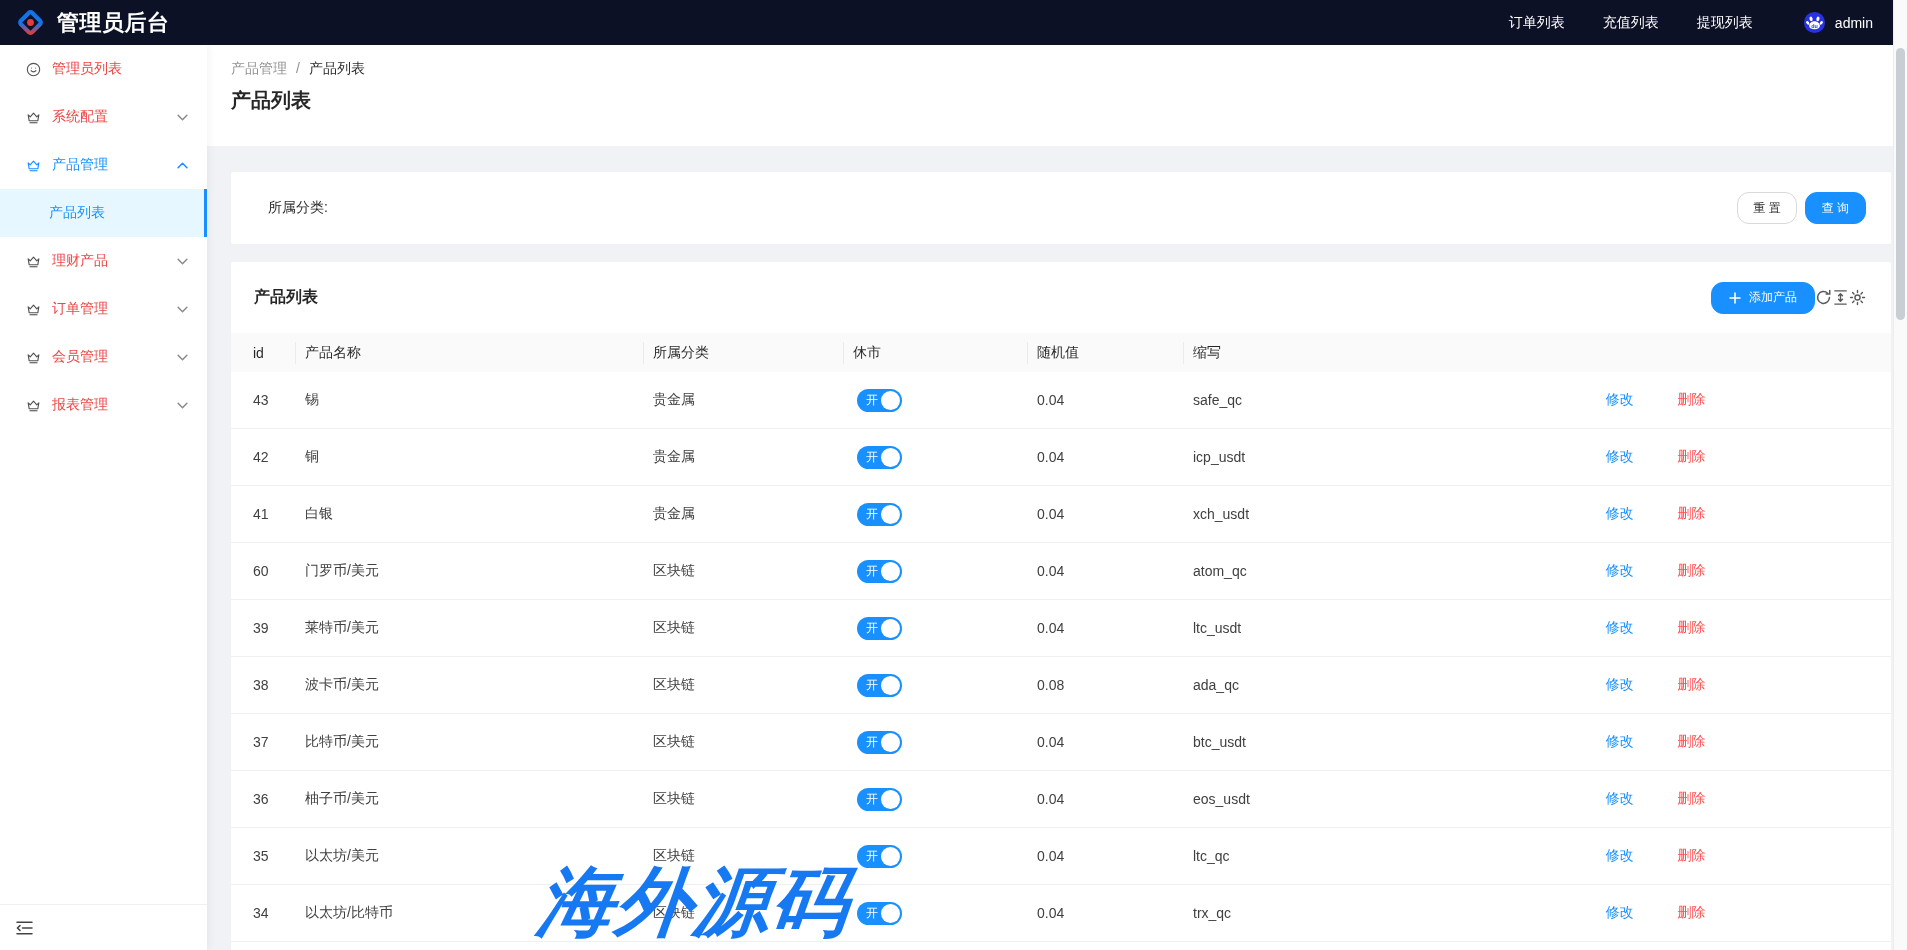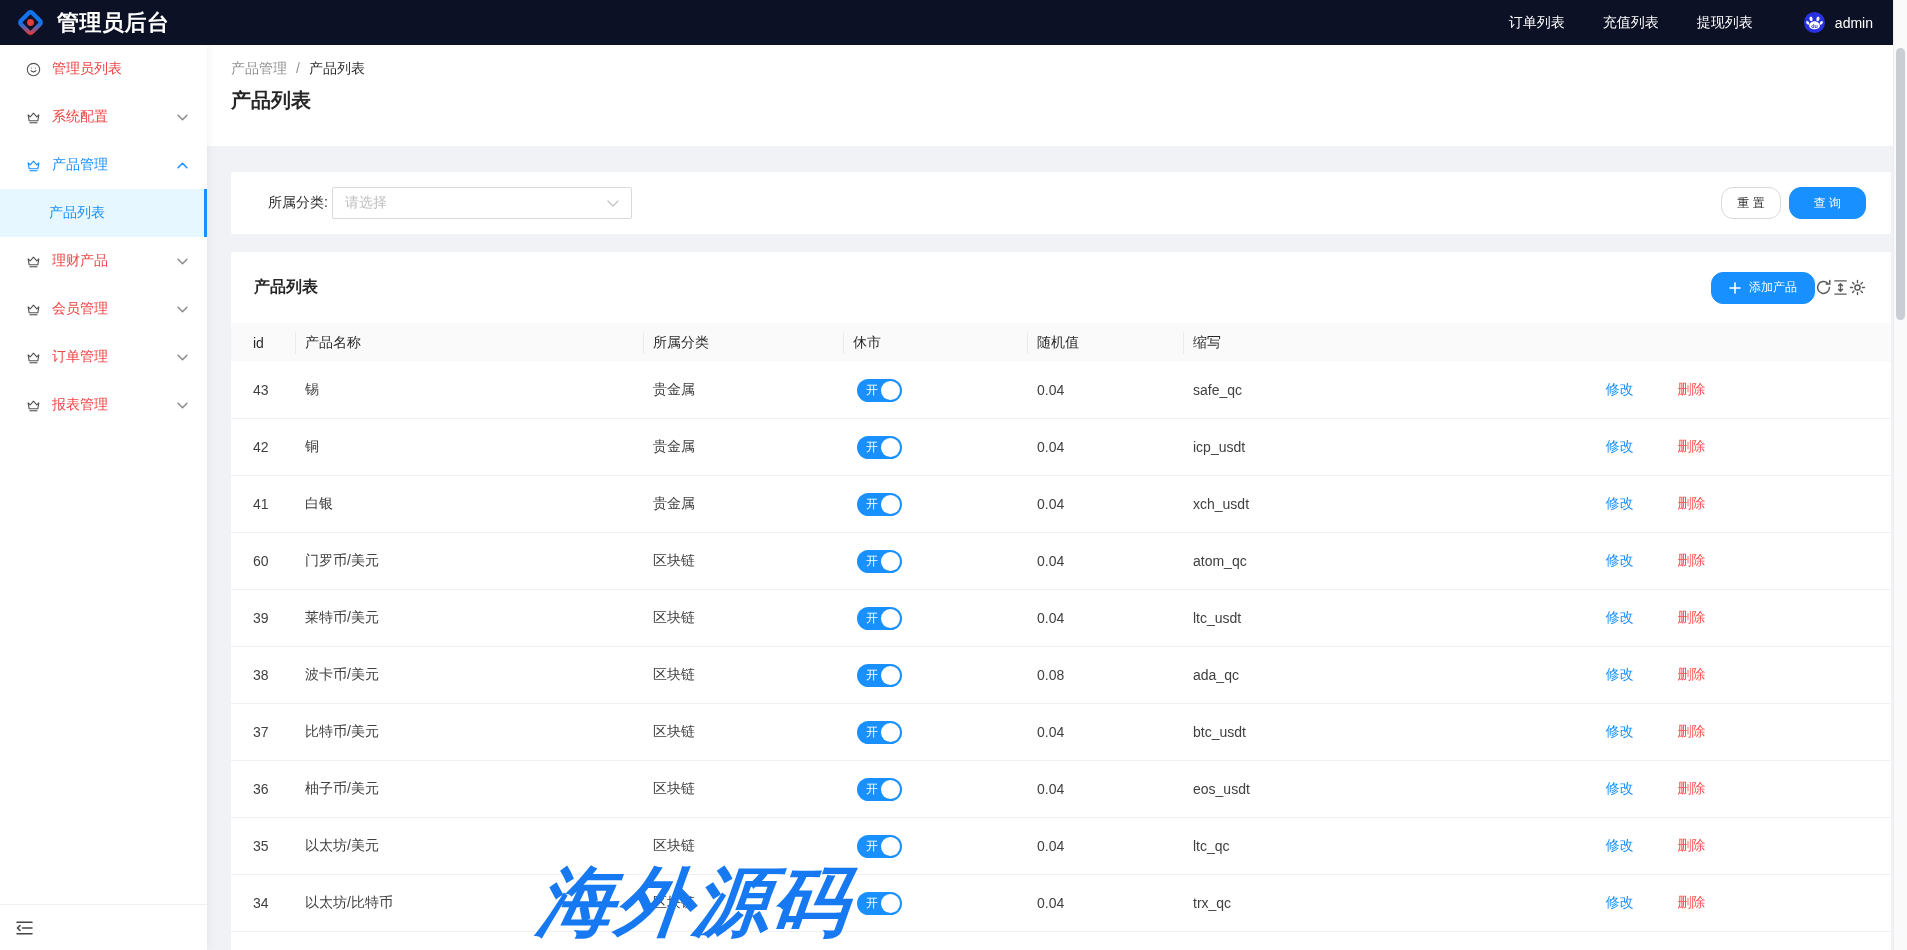--- a/index.html
+++ b/index.html
@@ -23,28 +23,28 @@
   .side-footer{position:absolute;left:0;right:0;bottom:0;height:46px;border-top:1px solid #f0f0f0;display:flex;align-items:center;padding-left:16px}
   .fold{cursor:pointer;display:inline-flex}
   .main{position:absolute;left:207px;top:45px;right:0;bottom:0;overflow:hidden}
   .page-header{background:#fff;padding:15px 24px 0;height:101px}
   .breadcrumb{font-size:14px;color:rgba(0,0,0,.45)}
   .breadcrumb .crumb{cursor:pointer}
   .breadcrumb .cur{color:rgba(0,0,0,.85)}
   .breadcrumb .sep{margin:0 9px}
   .page-title{margin-top:9px;font-size:20px;font-weight:700;color:rgba(0,0,0,.85)}
   .content{padding:26px 16px 0 24px}
-  .filter-card{background:#fff;height:62px;display:flex;align-items:center;padding:0 25px;border-radius:2px}
+  .filter-card{background:#fff;height:72px;display:flex;align-items:center;padding:0 25px;border-radius:2px}
   .f-label{margin-left:12px;color:rgba(0,0,0,.85)}
   .select{width:300px;height:32px;border:1px solid #d9d9d9;border-radius:2px;display:flex;align-items:center;justify-content:space-between;padding:0 12px;margin-left:4px;background:#fff;cursor:pointer}
   .select .ph{color:#bfbfbf}
   .f-spacer{flex:1}
   .btn{height:32px;border-radius:12px;display:inline-flex;align-items:center;justify-content:center;cursor:pointer;font-size:12px;white-space:nowrap}
   .btn-default{background:#fff;border:1px solid #d9d9d9;padding:0 15px;color:rgba(0,0,0,.85)}
-  .btn-primary{background:#1890ff;border:1px solid #1890ff;color:#fff;padding:0 24px}
+  .btn-primary{background:#1890ff;border:1px solid #1890ff;color:#fff;padding:0 16px}
   .btn+.btn{margin-left:8px}
   .table-card{background:#fff;margin-top:18px;border-radius:2px;min-height:700px}
   .card-head{height:71px;display:flex;align-items:center;justify-content:space-between;padding:0 25px 0 23px}
   .card-title{font-size:16px;font-weight:600}
   .toolbar{display:flex;align-items:center;}
   .btn-add{gap:8px;padding:0 17px}
   .tool-icon{display:inline-flex;cursor:pointer}
   .thead,.trow{display:grid;grid-template-columns:74px 348px 200px 184px 156px 227px 1fr;align-items:center}
   .thead{height:39px;background:#fafafa;font-weight:500;color:rgba(0,0,0,.85)}
   .th{position:relative}
@@ -162,35 +162,35 @@
           </svg>
         </span>
       </div>
       <div class="side-item">
         <span class="side-icon">
           <svg viewBox="0 0 16 16" width="15" height="15" fill="none" stroke="#545454" stroke-width="1.2" stroke-linejoin="round">
             <path d="M2.3 5.2l2.2 2.2L8 3.4l3.5 4 2.2-2.2-1.1 6.3H3.4z"></path>
             <path d="M3.8 13.6h8.4"></path>
           </svg>
         </span>
-        <span class="side-label">会员管理</span>
+        <span class="side-label">订单管理</span>
         <span class="chev">
           <svg viewBox="0 0 10 6" width="11" height="7" fill="none" stroke="#8c8c8c" stroke-width="1.4" stroke-linecap="round" stroke-linejoin="round">
             <path d="M1 1l4 4 4-4"></path>
           </svg>
         </span>
       </div>
       <div class="side-item">
         <span class="side-icon">
           <svg viewBox="0 0 16 16" width="15" height="15" fill="none" stroke="#545454" stroke-width="1.2" stroke-linejoin="round">
             <path d="M2.3 5.2l2.2 2.2L8 3.4l3.5 4 2.2-2.2-1.1 6.3H3.4z"></path>
             <path d="M3.8 13.6h8.4"></path>
           </svg>
         </span>
-        <span class="side-label">订单管理</span>
+        <span class="side-label">会员管理</span>
         <span class="chev">
           <svg viewBox="0 0 10 6" width="11" height="7" fill="none" stroke="#8c8c8c" stroke-width="1.4" stroke-linecap="round" stroke-linejoin="round">
             <path d="M1 1l4 4 4-4"></path>
           </svg>
         </span>
       </div>
       <div class="side-item">
         <span class="side-icon">
           <svg viewBox="0 0 16 16" width="15" height="15" fill="none" stroke="#545454" stroke-width="1.2" stroke-linejoin="round">
             <path d="M2.3 5.2l2.2 2.2L8 3.4l3.5 4 2.2-2.2-1.1 6.3H3.4z"></path>
@@ -219,28 +219,20 @@
     <div class="breadcrumb">
       <span class="crumb">产品管理</span><span class="sep">/</span><span class="cur">产品列表</span>
     </div>
     <div class="page-title">产品列表</div>
   </div>
 
   <div class="content">
 
     <div class="filter-card">
       <span class="f-label">所属分类:</span>
-      <span class="select">
-        <span class="ph">请选择</span>
-        <span style="display:inline-flex">
-          <svg viewBox="0 0 12 7" width="12" height="7" fill="none" stroke="#c4c4c4" stroke-width="1.3" stroke-linecap="round">
-              <path d="M1 1l5 5 5-5"></path>
-            </svg>
-        </span>
-      </span>
       <span class="f-spacer"></span>
       <button class="btn btn-default">重 置</button>
       <button class="btn btn-primary">查 询</button>
     </div>
 
     <div class="table-card">
       <div class="card-head">
         <span class="card-title">产品列表</span>
         <span class="toolbar">
           <button class="btn btn-primary btn-add">

